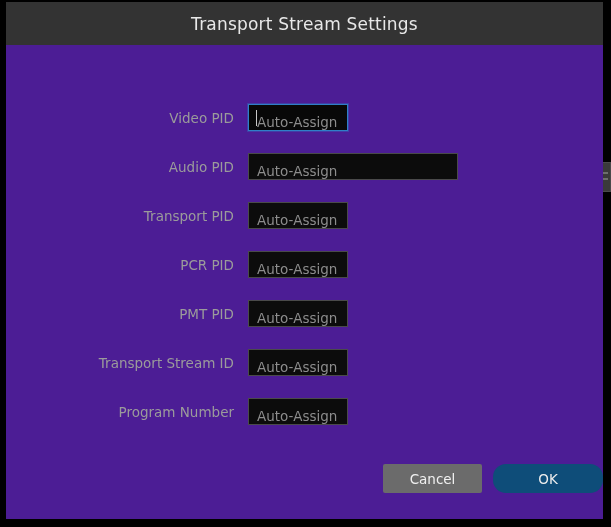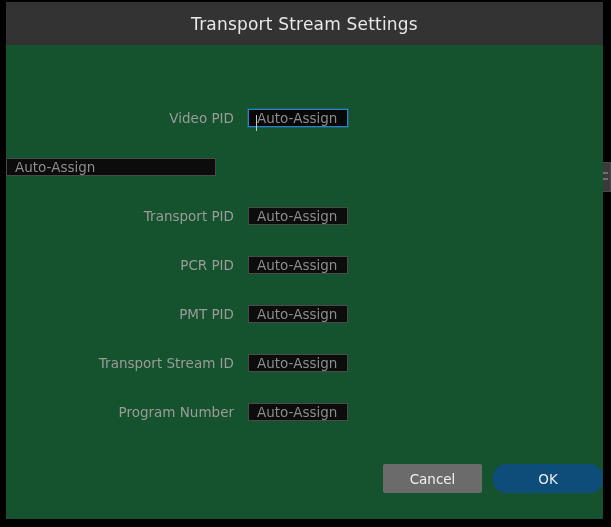--- a/index.html
+++ b/index.html
@@ -42,21 +42,21 @@
   }
   .behind-strip .bsline.l1 { top: 9px; }
   .behind-strip .bsline.l2 { top: 15px; }
 
   .dialog {
     position: absolute;
     left: 6px;
     top: 2px;
     width: 597px;
     height: 517px;
-    background: #14532d;
+    background: #4c1d95;
     box-sizing: border-box;
     overflow: hidden;
   }
 
   .titlebar {
     position: absolute;
     left: 0;
     top: 0;
     width: 100%;
     height: 43px;
@@ -88,26 +88,26 @@
   .row-label {
     width: 242px;
     text-align: right;
     padding-right: 14px;
     color: #9b9b9b;
     font-size: 13.5px;
     box-sizing: border-box;
     white-space: nowrap;
   }
   .field {
-    height: 18px;
+    height: 27px;
     background: #0c0c0c;
     border: 1px solid #4a4a4a;
     box-sizing: border-box;
     display: flex;
-    align-items: flex-start;
+    align-items: flex-end;
     padding-left: 8px;
     color: #8d8d8d;
     font-size: 13.5px;
     width: 100px;
     position: relative;
     white-space: nowrap;
   }
   .field.wide {
     width: 210px;
   }
@@ -178,20 +178,21 @@
 
     <div class="form" id="form-rows">
         <div class="row">
           <div class="row-label">Video PID</div>
           <div class="field focused" title="Auto-Assign">
             <span class="caret"></span>
             <span>Auto-Assign</span>
           </div>
         </div>
         <div class="row">
+          <div class="row-label">Audio PID</div>
           <div class="field wide" title="Auto-Assign">
             <span>Auto-Assign</span>
           </div>
         </div>
         <div class="row">
           <div class="row-label">Transport PID</div>
           <div class="field" title="Auto-Assign">
             <span>Auto-Assign</span>
           </div>
         </div>

